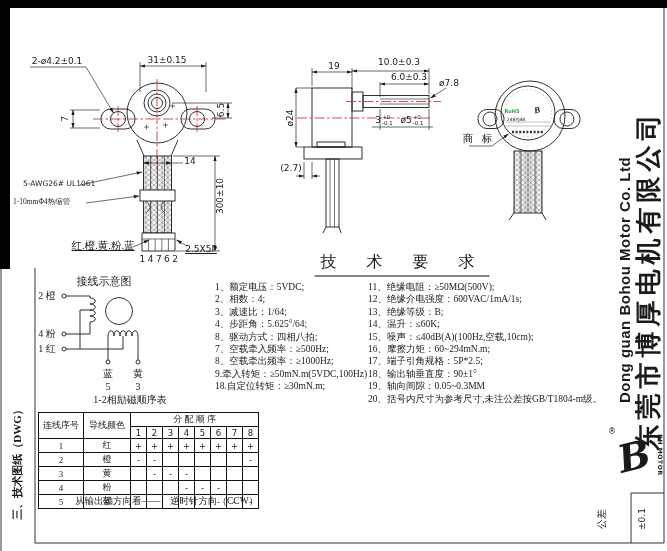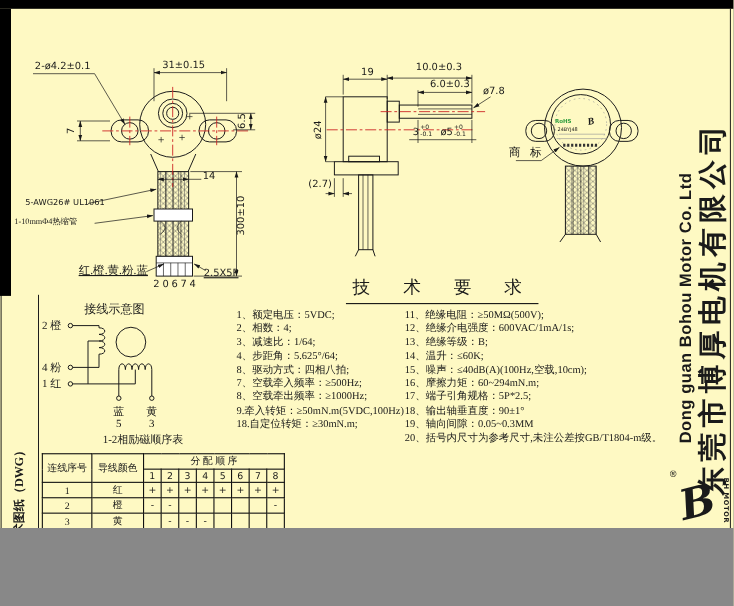--- a/index.html
+++ b/index.html
@@ -1,16 +1,16 @@
 <!DOCTYPE html>
 <html><head>
 <meta charset="utf-8">
 <style>
   html,body{margin:0;padding:0;background:#888;}
-  #sheet{position:relative;width:667px;height:480px;background:#fef9c3;overflow:hidden;
+  #sheet{position:relative;width:667px;height:551px;background:#ffffff;overflow:hidden;
          font-family:"Liberation Serif","DejaVu Serif",serif;color:#1a1a1a;}
   .abs{position:absolute;white-space:nowrap;}
   .ctr{transform:translate(-50%,-50%);}
   .rot{transform:translate(-50%,-50%) rotate(-90deg);}
   .rot90{transform:translate(-50%,-50%) rotate(90deg);}
   .dim{font-family:"DejaVu Sans","Liberation Sans",sans-serif;font-size:9px;}
   .dim8{font-family:"DejaVu Sans","Liberation Sans",sans-serif;font-size:7.5px;}
   .cjk{font-family:"Liberation Serif","DejaVu Serif",serif;}
   .ul{text-decoration:underline;}
   .blackbar{position:absolute;background:#000;}
@@ -164,21 +164,21 @@
 
   <span class="abs ctr dim" style="left:57px;top:61px;">2-ø4.2±0.1</span>
   <span class="abs ctr dim" style="left:167px;top:60px;">31±0.15</span>
   <span class="abs rot dim" style="left:65px;top:119px;">7</span>
   <span class="abs rot dim" style="left:221px;top:110px;">6.5</span>
   <span class="abs ctr dim" style="left:190px;top:161px;">14</span>
   <span class="abs rot dim" style="left:220px;top:196px;">300±10</span>
   <span class="abs dim8" style="left:23px;top:179px;">5-AWG26# UL1061</span>
   <span class="abs dim8 cjk" style="left:13px;top:197px;">1-10mmΦ4热缩管</span>
   <span class="abs ctr cjk ul" style="left:103px;top:246px;font-size:10.5px;">红.橙.黄.粉.蓝</span>
-  <span class="abs ctr dim" style="left:160px;top:259px;letter-spacing:2.5px;">20674</span>
+  <span class="abs ctr dim" style="left:160px;top:259px;letter-spacing:2.5px;">14762</span>
   <span class="abs ctr dim ul" style="left:201px;top:249px;">2.5X5P</span>
 
   <span class="abs ctr dim" style="left:334px;top:66px;">19</span>
   <span class="abs ctr dim" style="left:399px;top:62px;">10.0±0.3</span>
   <span class="abs ctr dim" style="left:409px;top:77px;">6.0±0.3</span>
   <span class="abs ctr dim" style="left:449px;top:83px;">ø7.8</span>
   <span class="abs rot dim" style="left:290px;top:118px;">ø24</span>
   <span class="abs ctr dim" style="left:291px;top:168px;">(2.7)</span>
   <span class="abs ctr dim" style="left:384px;top:120px;"><span>3</span><span class="tol">
         <i>+0</i>

